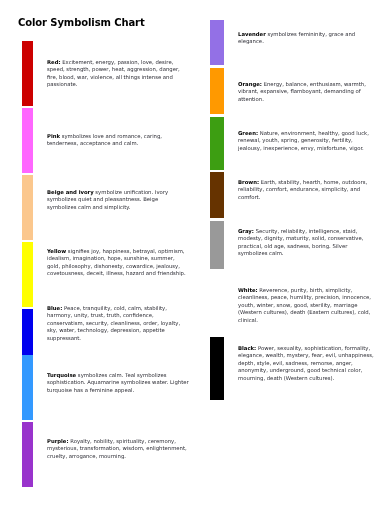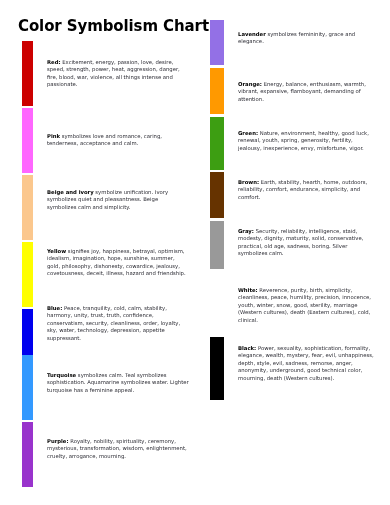--- a/index.html
+++ b/index.html
@@ -17,21 +17,21 @@
   #chart-root {
     position: relative;
     width: 390px;
     height: 505px;
     background: #ffffff;
   }
   .page-title {
     position: absolute;
     left: 18px;
     top: 17px;
-    font-size: 15px;
+    font-size: 10px;
     font-weight: bold;
     color: #000000;
     letter-spacing: -0.1px;
     white-space: nowrap;
   }
   .column {
     position: absolute;
     top: 0;
   }
   .column-left {

